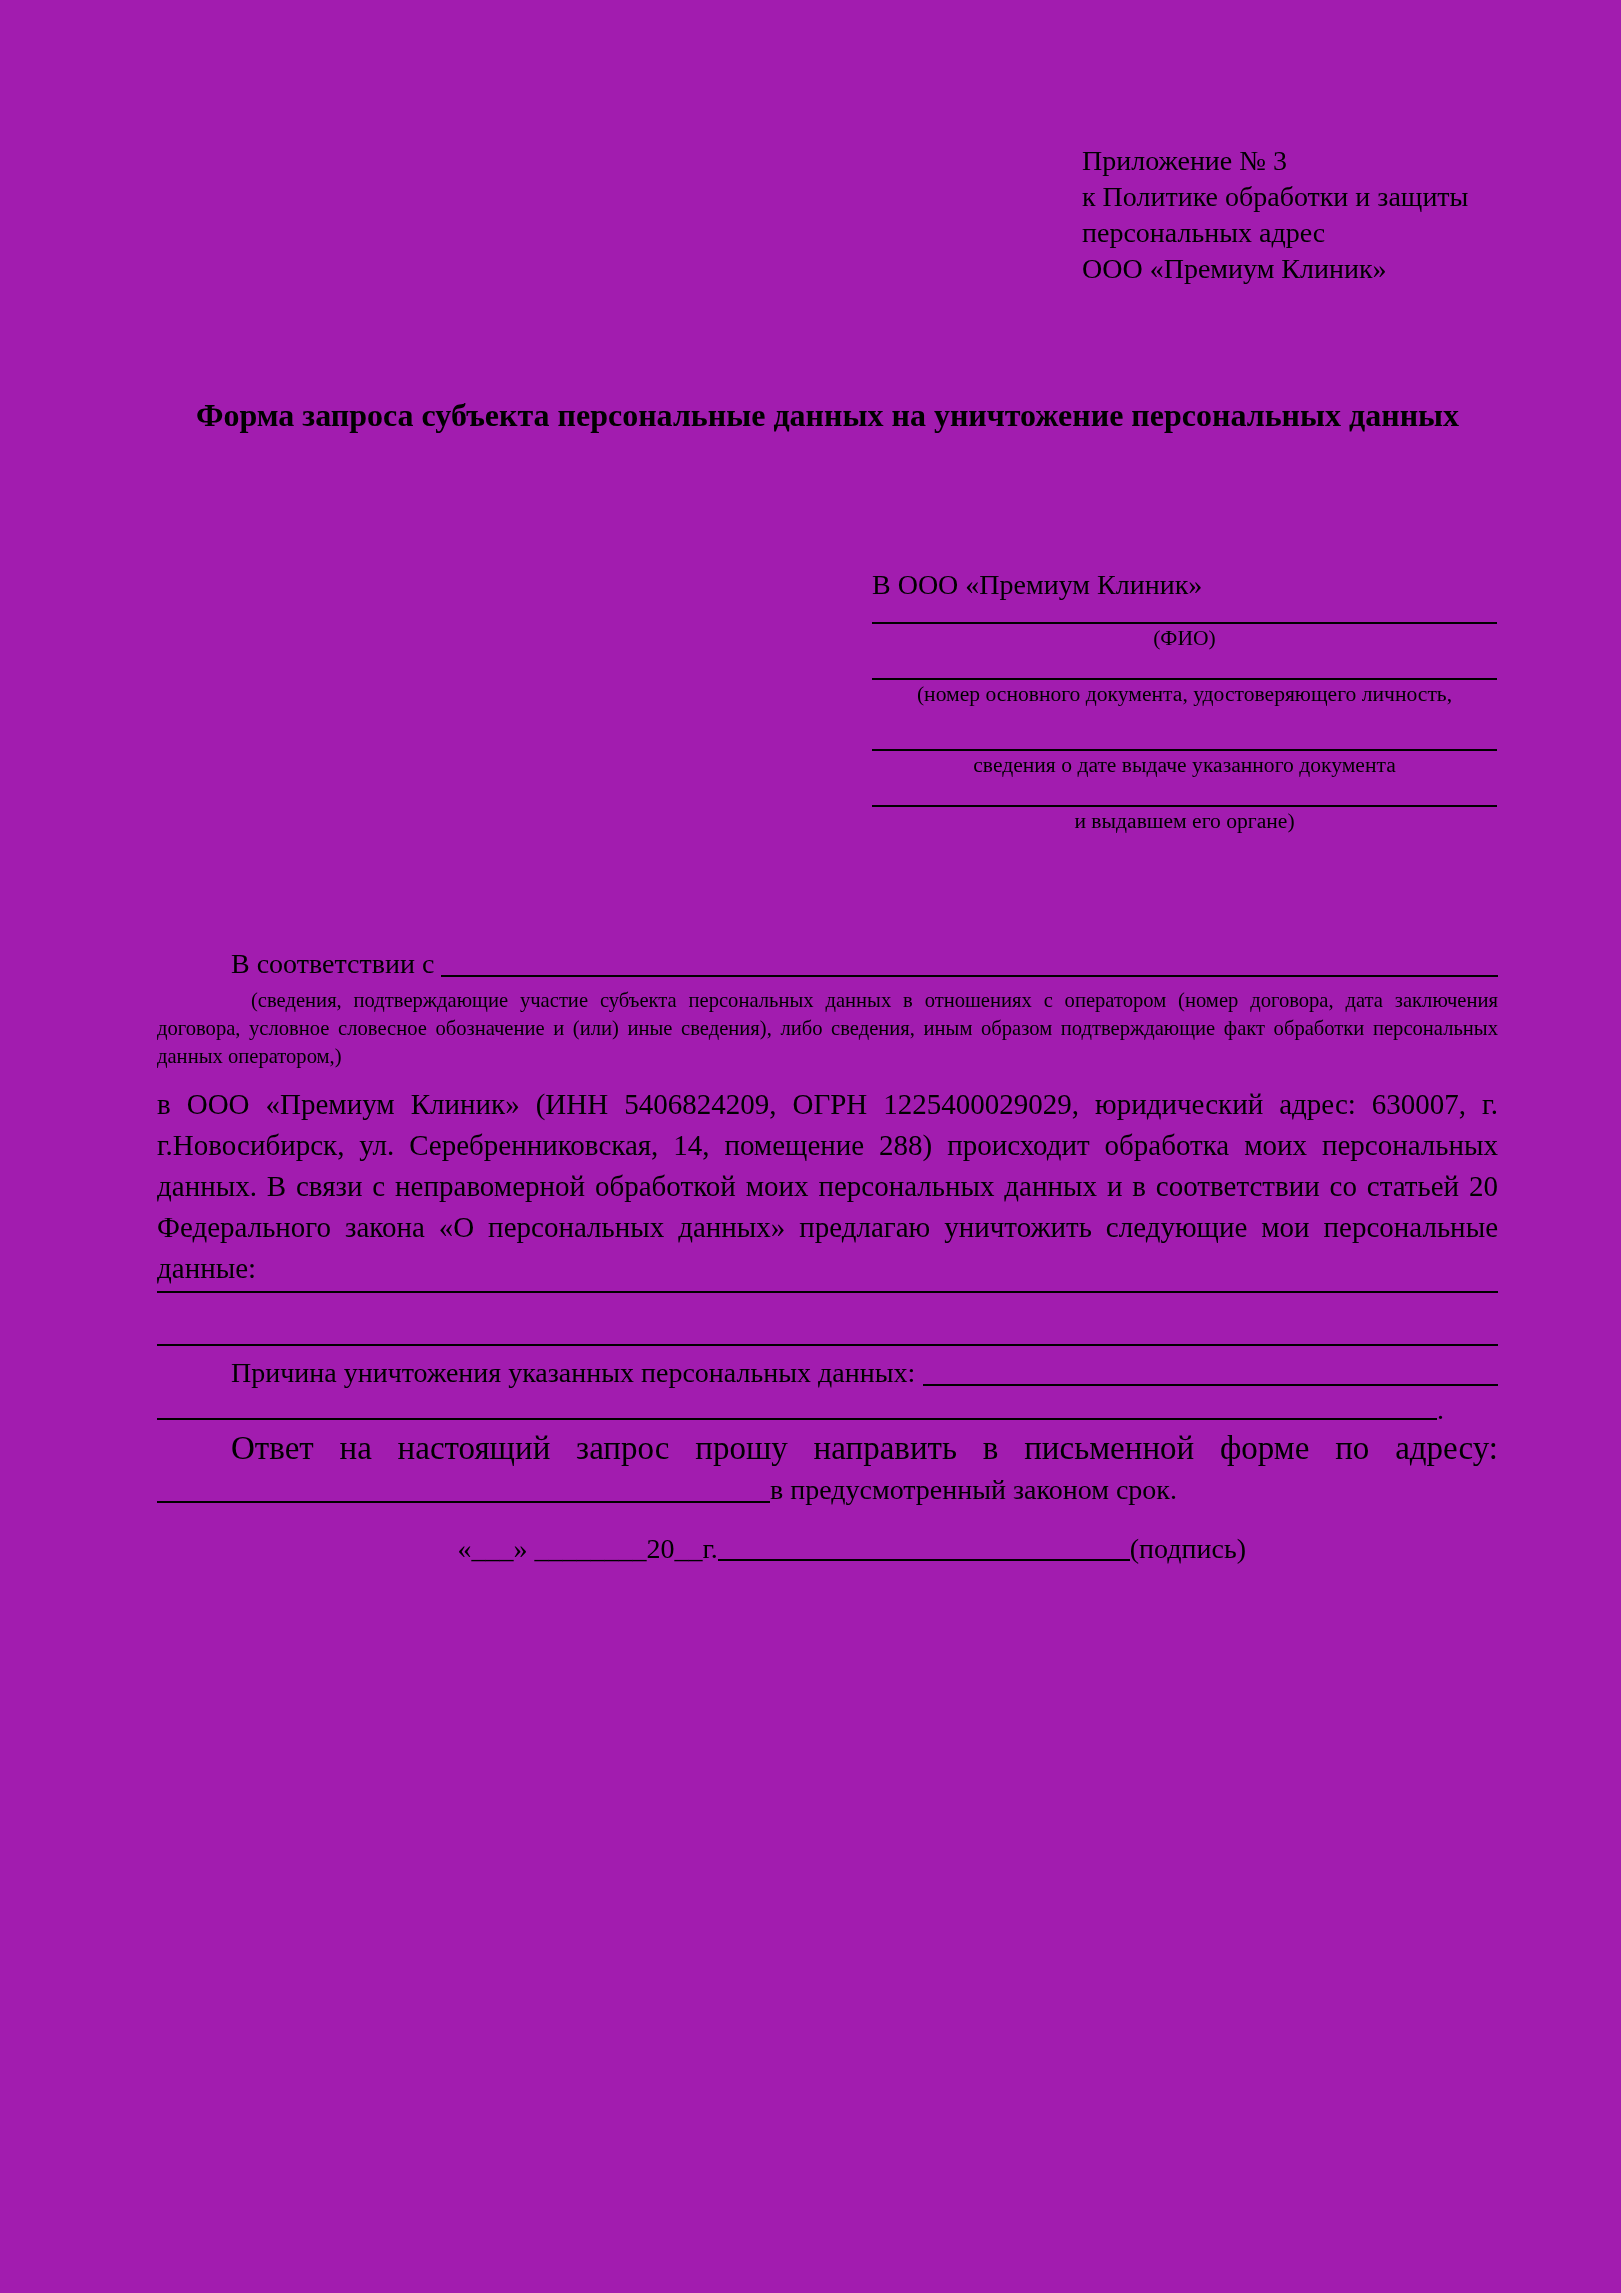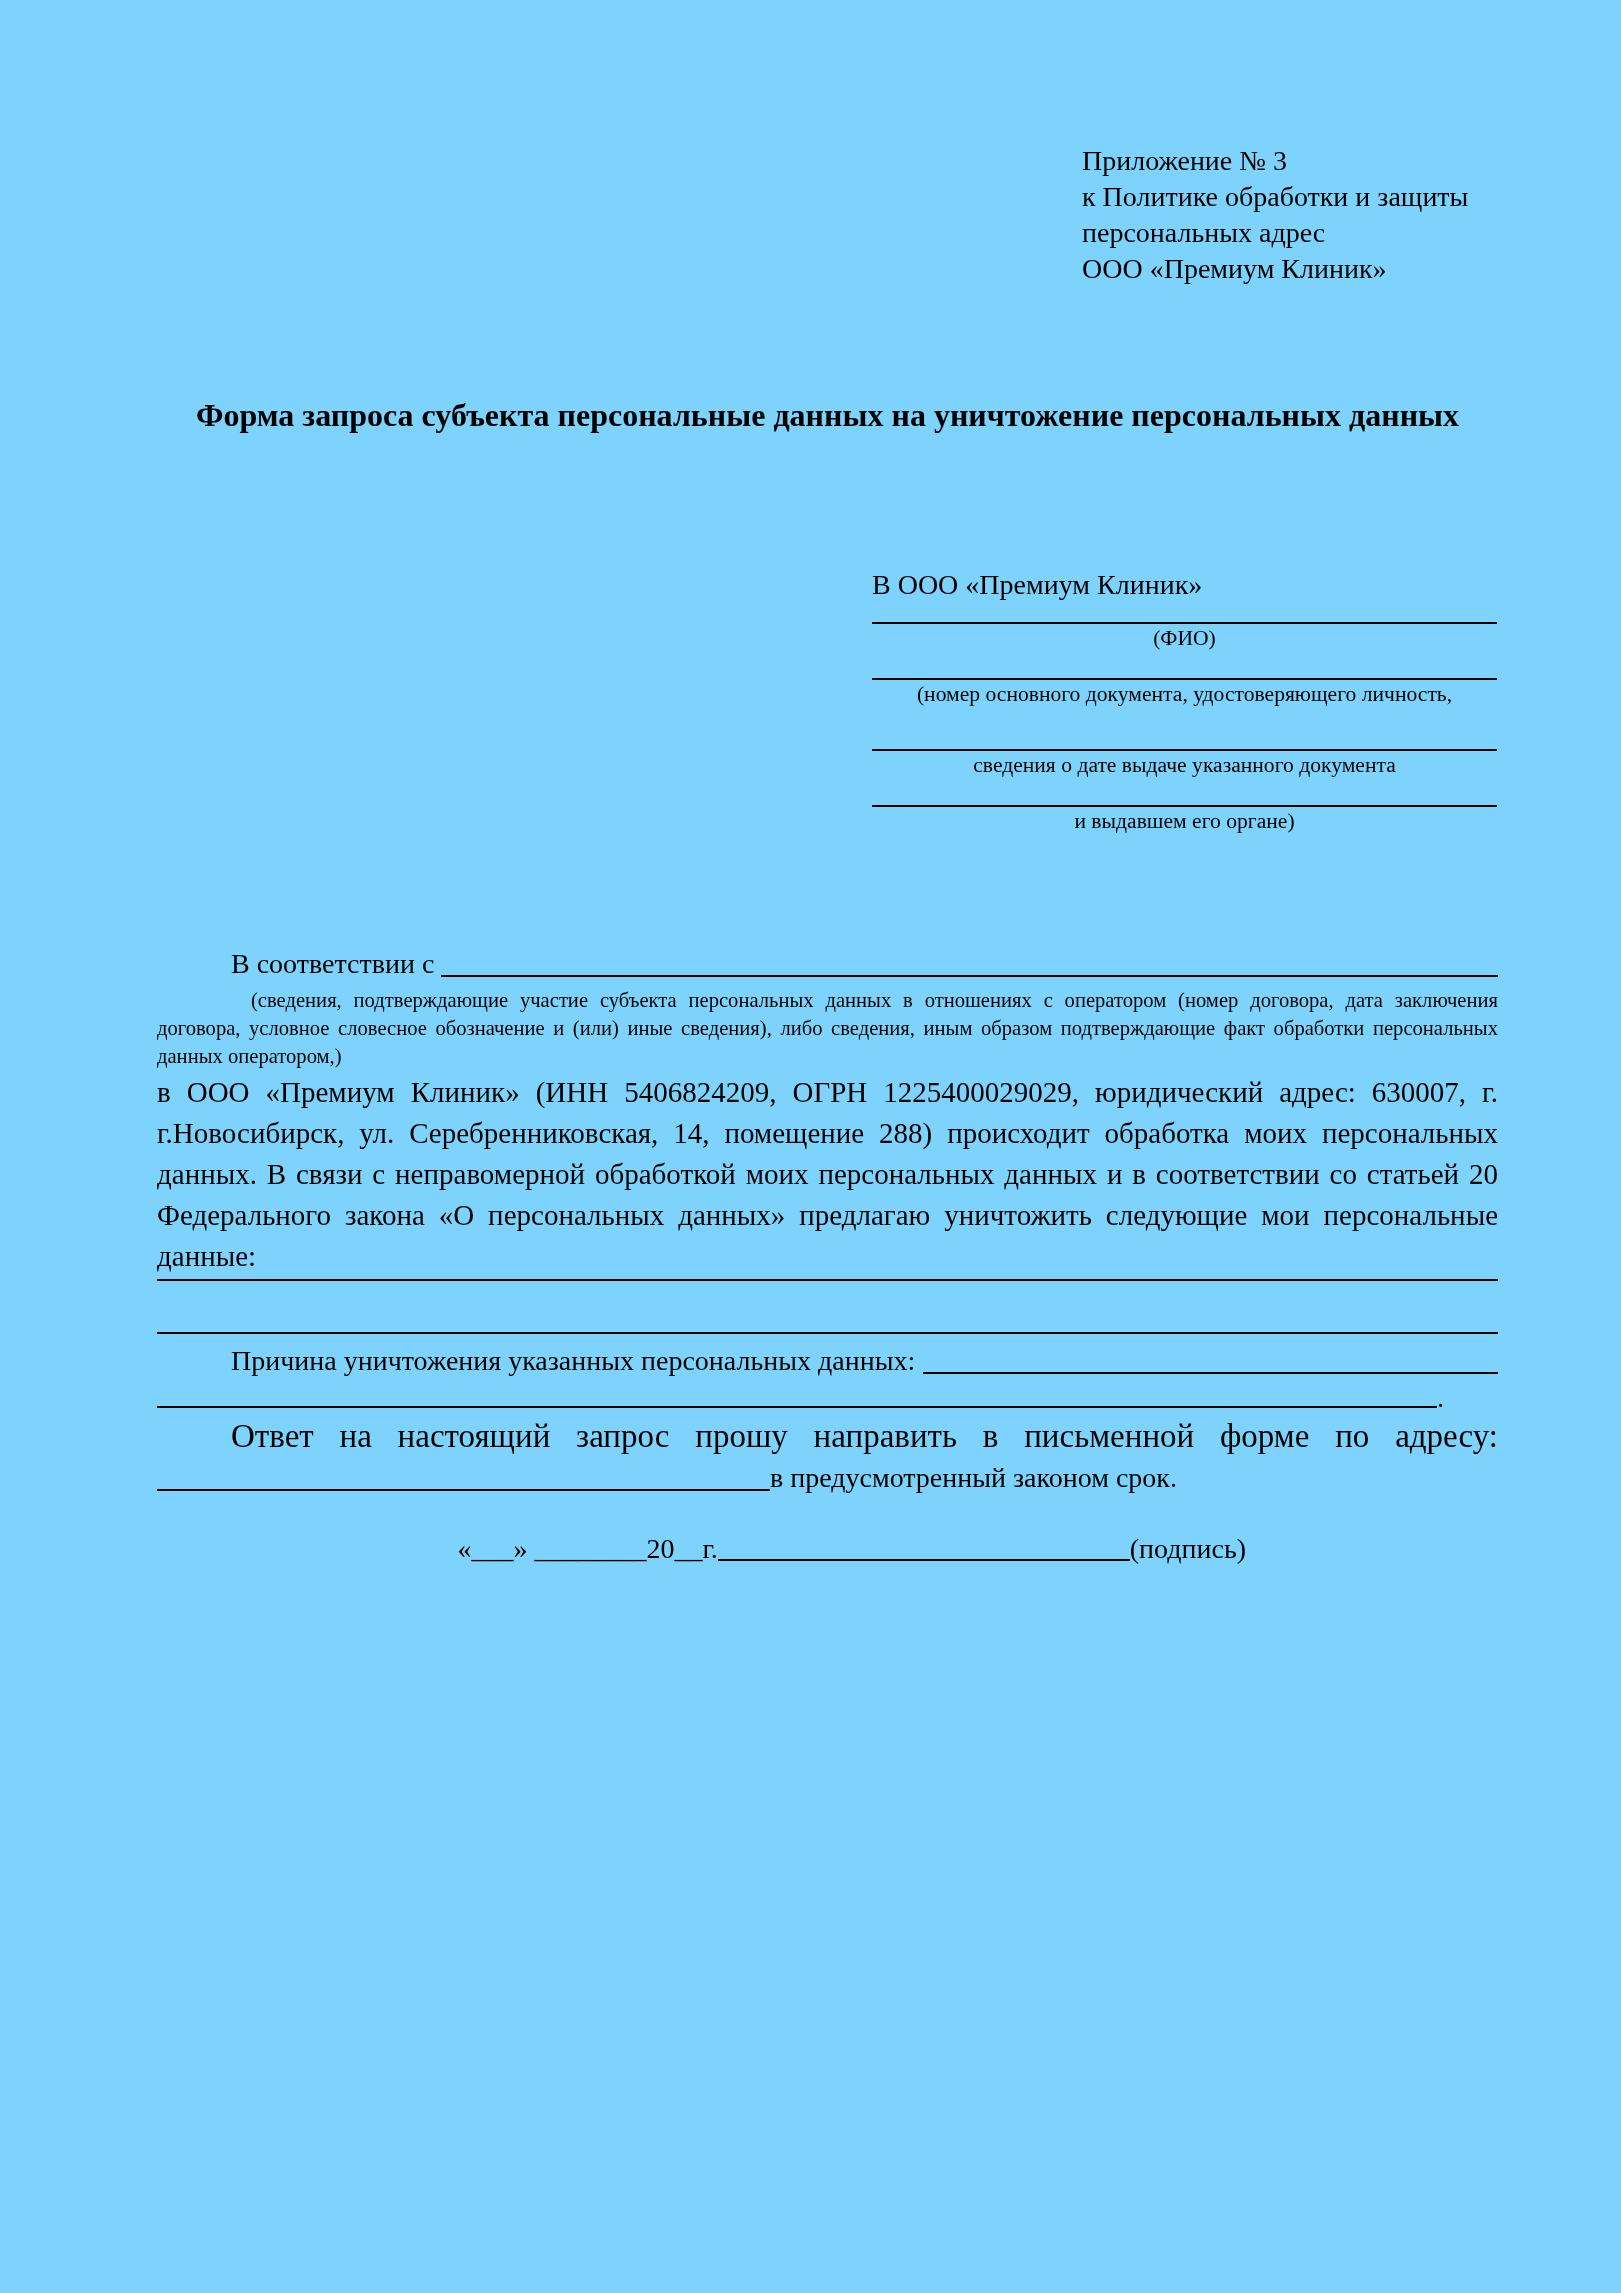--- a/index.html
+++ b/index.html
@@ -1,21 +1,21 @@
 <!DOCTYPE html>
 <html><head>
 <meta charset="utf-8">
 <style>
   * { margin:0; padding:0; box-sizing:border-box; }
   html,body { background:#888; }
   .page {
     position:relative;
     width:1621px; height:2294px;
     margin:0 auto;
-    background:#7dd3fc;
+    background:#a21caf;
     color:#000;
     font-family:"Liberation Serif","DejaVu Serif",serif;
   }
   
   .appendix {
     position:absolute; left:1082px; top:143px;
     font-size:28px; line-height:36px; white-space:nowrap;
   }
   
   .doc-title {
@@ -34,21 +34,21 @@
   .addr-caption { font-size:21.6px; line-height:29px; text-align:center; white-space:nowrap; }
   
   .main { position:absolute; left:157px; top:943px; width:1341px; font-size:28px; }
   .row-accordance { display:flex; padding-left:74px; height:41px; line-height:41px; }
   .row-accordance .label { white-space:pre; }
   .row-accordance .fill-flex { flex:1; margin-bottom:6.9px; border-bottom:2.9px solid #000; }
   .note {
     margin-top:2px; font-size:20.6px; line-height:28px;
     text-align:justify; text-indent:94px;
   }
-  .para-main { margin-top:2px; font-size:29px; line-height:41px; text-align:justify; }
+  .para-main { margin-top:14px; font-size:29px; line-height:41px; text-align:justify; }
   .blank-rule-1 { height:0; border-bottom:2.9px solid #000; margin-top:2px; }
   .blank-rule-2 { height:0; border-bottom:2.9px solid #000; margin-top:51px; }
   .row-reason { display:flex; padding-left:74px; height:41px; line-height:41px; margin-top:5.9px; }
   .row-reason .label { white-space:pre; }
   .row-reason .fill-flex { flex:1; margin-left:7.8px; margin-bottom:6.9px; border-bottom:2.9px solid #000; }
   .row-period { display:flex; height:33px; line-height:33px; margin-right:54px; }
   .row-period .fill-flex { flex:1; margin-bottom:5.9px; border-bottom:2.9px solid #000; }
   .para-response {
     margin-top:2px; line-height:41px; font-size:33px;
     text-align:justify; text-align-last:justify; text-indent:74px;

